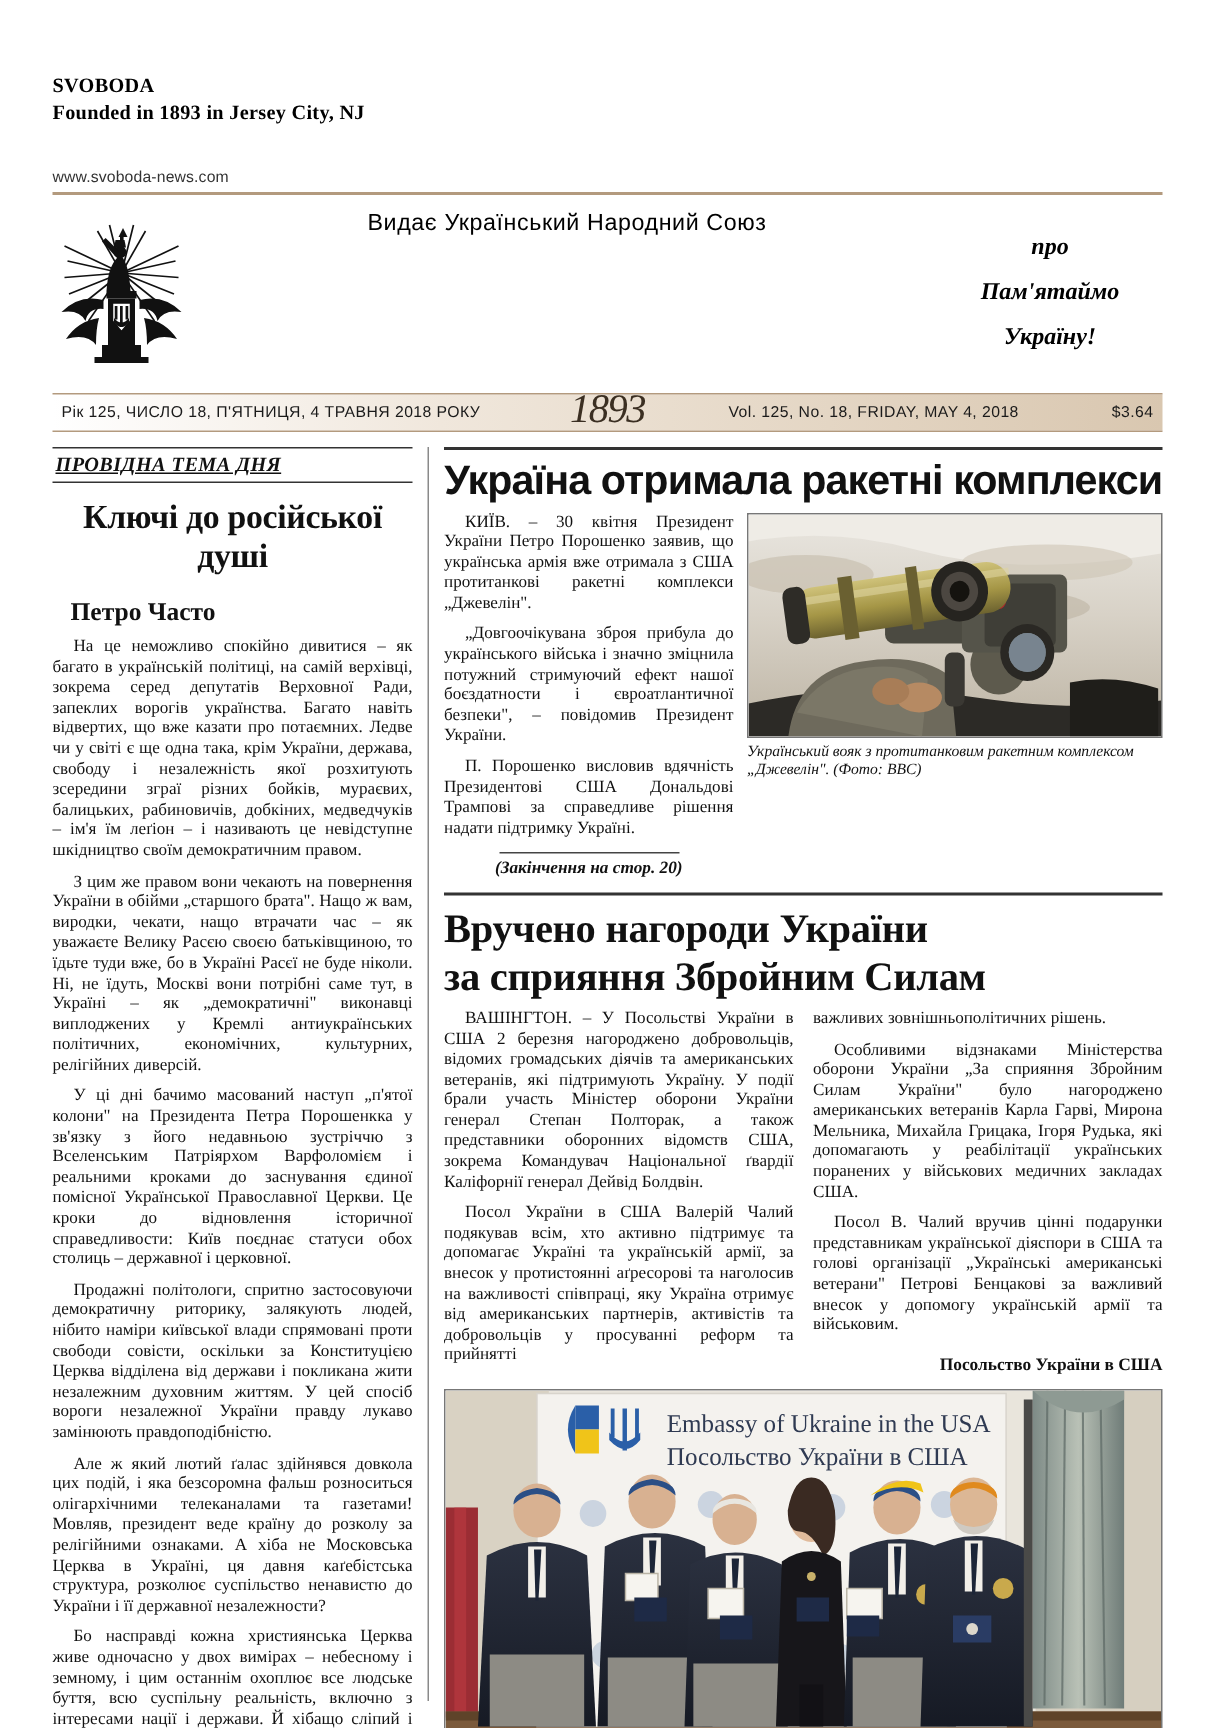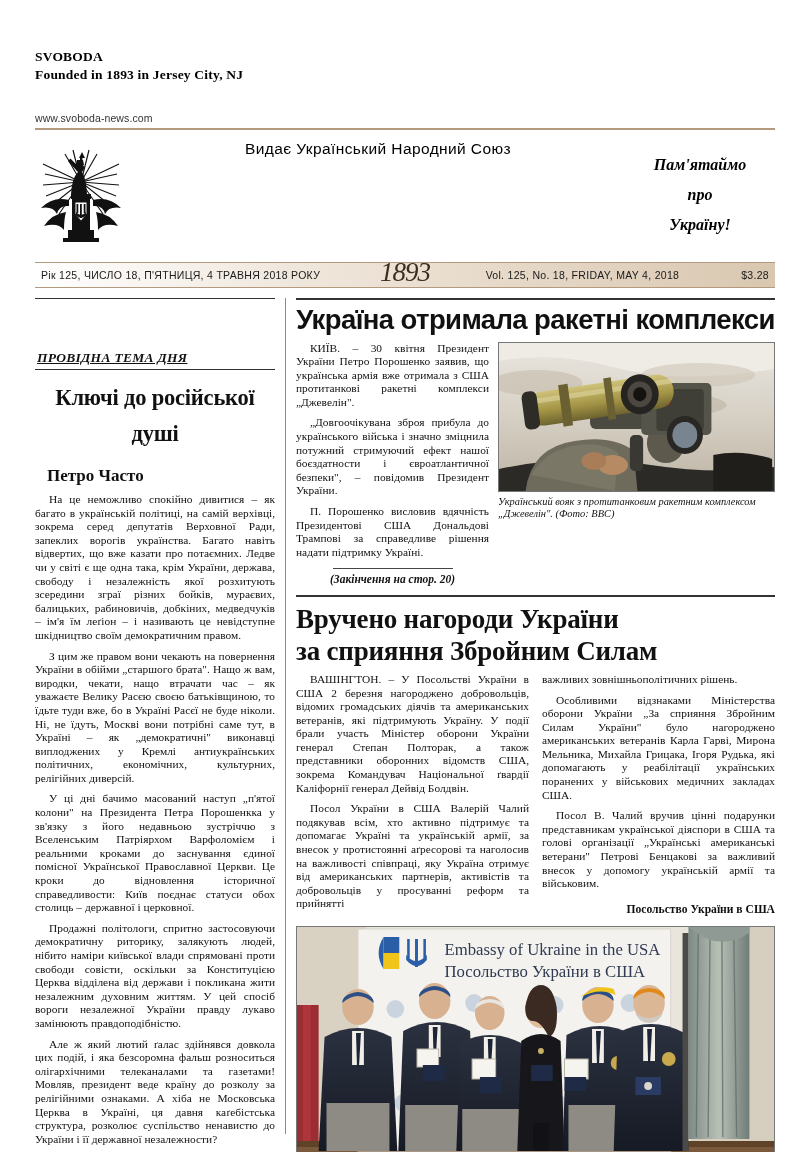--- a/index.html
+++ b/index.html
@@ -125,27 +125,26 @@
     border-bottom: 1.5px solid #333;
     padding: 3px 0 3px 2px;
   }
   .kicker {
     font-family: "Liberation Serif", serif;
     font-style: italic;
     font-weight: bold;
     font-size: 13.5px;
     text-decoration: underline;
     letter-spacing: .3px;
-    margin-top: 48px;
   }
   .left-headline {
     font-family: "Liberation Serif", serif;
     font-weight: bold;
     font-size: 22.5px;
-    line-height: 36px;
+    line-height: 26px;
     text-align: center;
     margin-top: 10px;
     letter-spacing: -.2px;
   }
   .byline {
     font-family: "Liberation Serif", serif;
     font-weight: bold;
     font-size: 17px;
     margin-top: 14px;
     padding-left: 12px;
@@ -288,31 +287,31 @@
         </g>
         <rect x="28" y="96" width="36" height="4" fill="#111"></rect>
       </svg>
     </div>
 
     <div class="logo-center">
       <div class="logo-sub">Видає Український Народний Союз</div>
     </div>
 
     <div class="slogan">
+      <div>про</div>
       <div>Пам'ятаймо</div>
-      <div>про</div>
       <div>Україну!</div>
     </div>
   </div>
 
   <div class="date-bar">
     <div class="date-left">Рік 125, ЧИСЛО 18, П'ЯТНИЦЯ, 4 ТРАВНЯ 2018 РОКУ</div>
     <div class="date-spacer"></div>
     <div class="date-right">Vol. 125, No. 18, FRIDAY, MAY 4, 2018</div>
-    <div class="date-price">$3.28</div>
+    <div class="date-price">$3.64</div>
     <div class="year-1893">1893</div>
   </div>
 
   <div class="body-grid">
 
     <div class="col-left">
       <div class="kicker-box">
         <div class="kicker">ПРОВІДНА ТЕМА ДНЯ</div>
       </div>
       <div class="left-headline">Ключі до російської душі</div>

